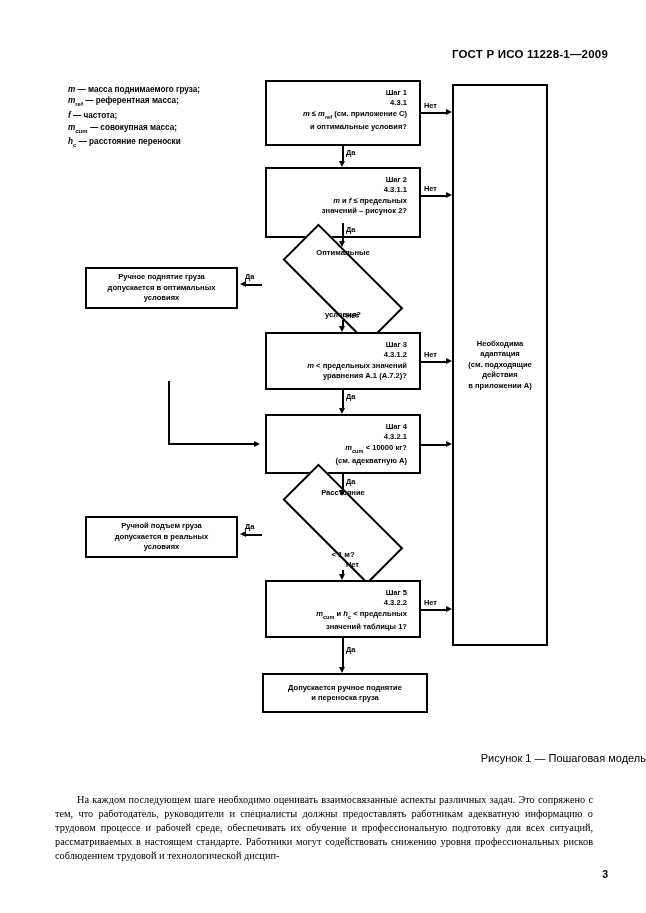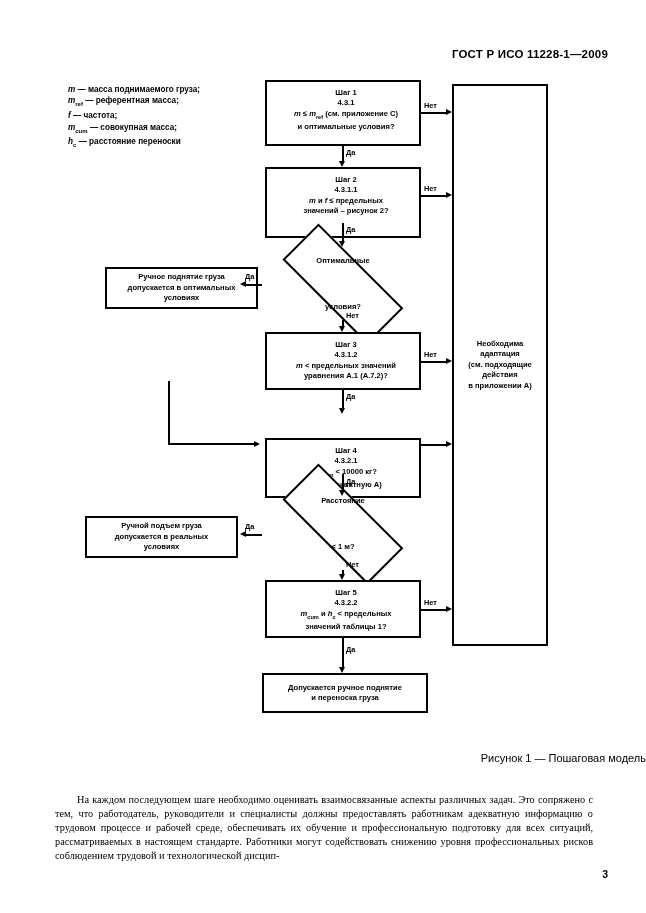--- a/index.html
+++ b/index.html
@@ -23,36 +23,36 @@
   .legend div{white-space:nowrap;}
   .legend i{font-style:italic;}
   .legend sub{font-size:6px;font-weight:bold;}
 
   
   .fc{position:absolute;left:0;top:0;width:646px;height:680px;}
   .node{
     position:absolute;box-sizing:border-box;border:2px solid #000;background:#fff;
     font-size:7.6px;font-weight:bold;line-height:10.4px;
   }
-  .node.step{padding:6px 4px 0 10px;text-align:center;}
+  .node.step{padding:6px 12px 0 10px;text-align:right;}
   .node.center{display:flex;align-items:center;justify-content:center;text-align:center;padding:2px 6px;}
   .node .ln{white-space:nowrap;}
   .node i{font-style:italic;}
   .node sub{font-size:5.6px;}
 
   
   .diamond{position:absolute;}
   .diamond .dshape{
     position:absolute;left:50%;top:50%;width:70.7%;height:70.7%;
     transform:translate(-50%,-50%) rotate(45deg);
     border:2px solid #000;background:#fff;box-sizing:border-box;
   }
   .diamond .dtext{
     position:absolute;inset:0;display:flex;flex-direction:column;
-    align-items:center;justify-content:center;text-align:center;
+    align-items:center;justify-content:space-between;text-align:center;
     font-size:7.6px;font-weight:bold;line-height:10.4px;gap:35px;
   }
 
   
   .ln-v,.ln-h{position:absolute;background:#000;}
   .ln-v{width:2px;}
   .ln-h{height:2px;}
   .arrow-d,.arrow-u,.arrow-l,.arrow-r{position:absolute;width:0;height:0;}
   .arrow-d{border-left:3.5px solid transparent;border-right:3.5px solid transparent;border-top:6px solid #000;}
   .arrow-l{border-top:3.5px solid transparent;border-bottom:3.5px solid transparent;border-right:6px solid #000;}
@@ -112,21 +112,21 @@
       </div>
     </div>
 
     <div class="node step" style="left:265px;top:332px;width:156px;height:58px;">
       <div class="ln">Шаг 3</div>
       <div class="ln">4.3.1.2</div>
       <div class="ln"><i>m</i> &lt; предельных значений</div>
       <div class="ln">уравнения А.1 (А.7.2)?</div>
     </div>
 
-    <div class="node step" style="left:265px;top:414px;width:156px;height:60px;margin-top:24px;">
+    <div class="node step" style="left:265px;top:414px;width:156px;height:60px;">
       <div class="ln">Шаг 4</div>
       <div class="ln">4.3.2.1</div>
       <div class="ln"><i>m</i><sub>cum</sub> &lt; 10000 кг?</div>
       <div class="ln">(см. адекватную А)</div>
     </div>
 
     <div class="diamond" style="left:258px;top:488px;width:170px;height:72px;">
       <div class="dshape"></div>
       <div class="dtext">
         <div>Расстояние</div>
@@ -134,21 +134,21 @@
       </div>
     </div>
 
     <div class="node step" style="left:265px;top:580px;width:156px;height:58px;">
       <div class="ln">Шаг 5</div>
       <div class="ln">4.3.2.2</div>
       <div class="ln"><i>m</i><sub>cum</sub> и <i>h</i><sub>c</sub> &lt; предельных</div>
       <div class="ln">значений таблицы 1?</div>
     </div>
 
-    <div class="node center" style="left:85px;top:267px;width:153px;height:42px;flex-direction:column;margin-left:20px;">
+    <div class="node center" style="left:85px;top:267px;width:153px;height:42px;flex-direction:column;">
       <div>Ручное поднятие груза</div>
       <div>допускается в оптимальных</div>
       <div>условиях</div>
     </div>
 
 
     <div class="node center" style="left:85px;top:516px;width:153px;height:42px;flex-direction:column;">
       <div>Ручной подъем груза</div>
       <div>допускается в реальных</div>
       <div>условиях</div>

